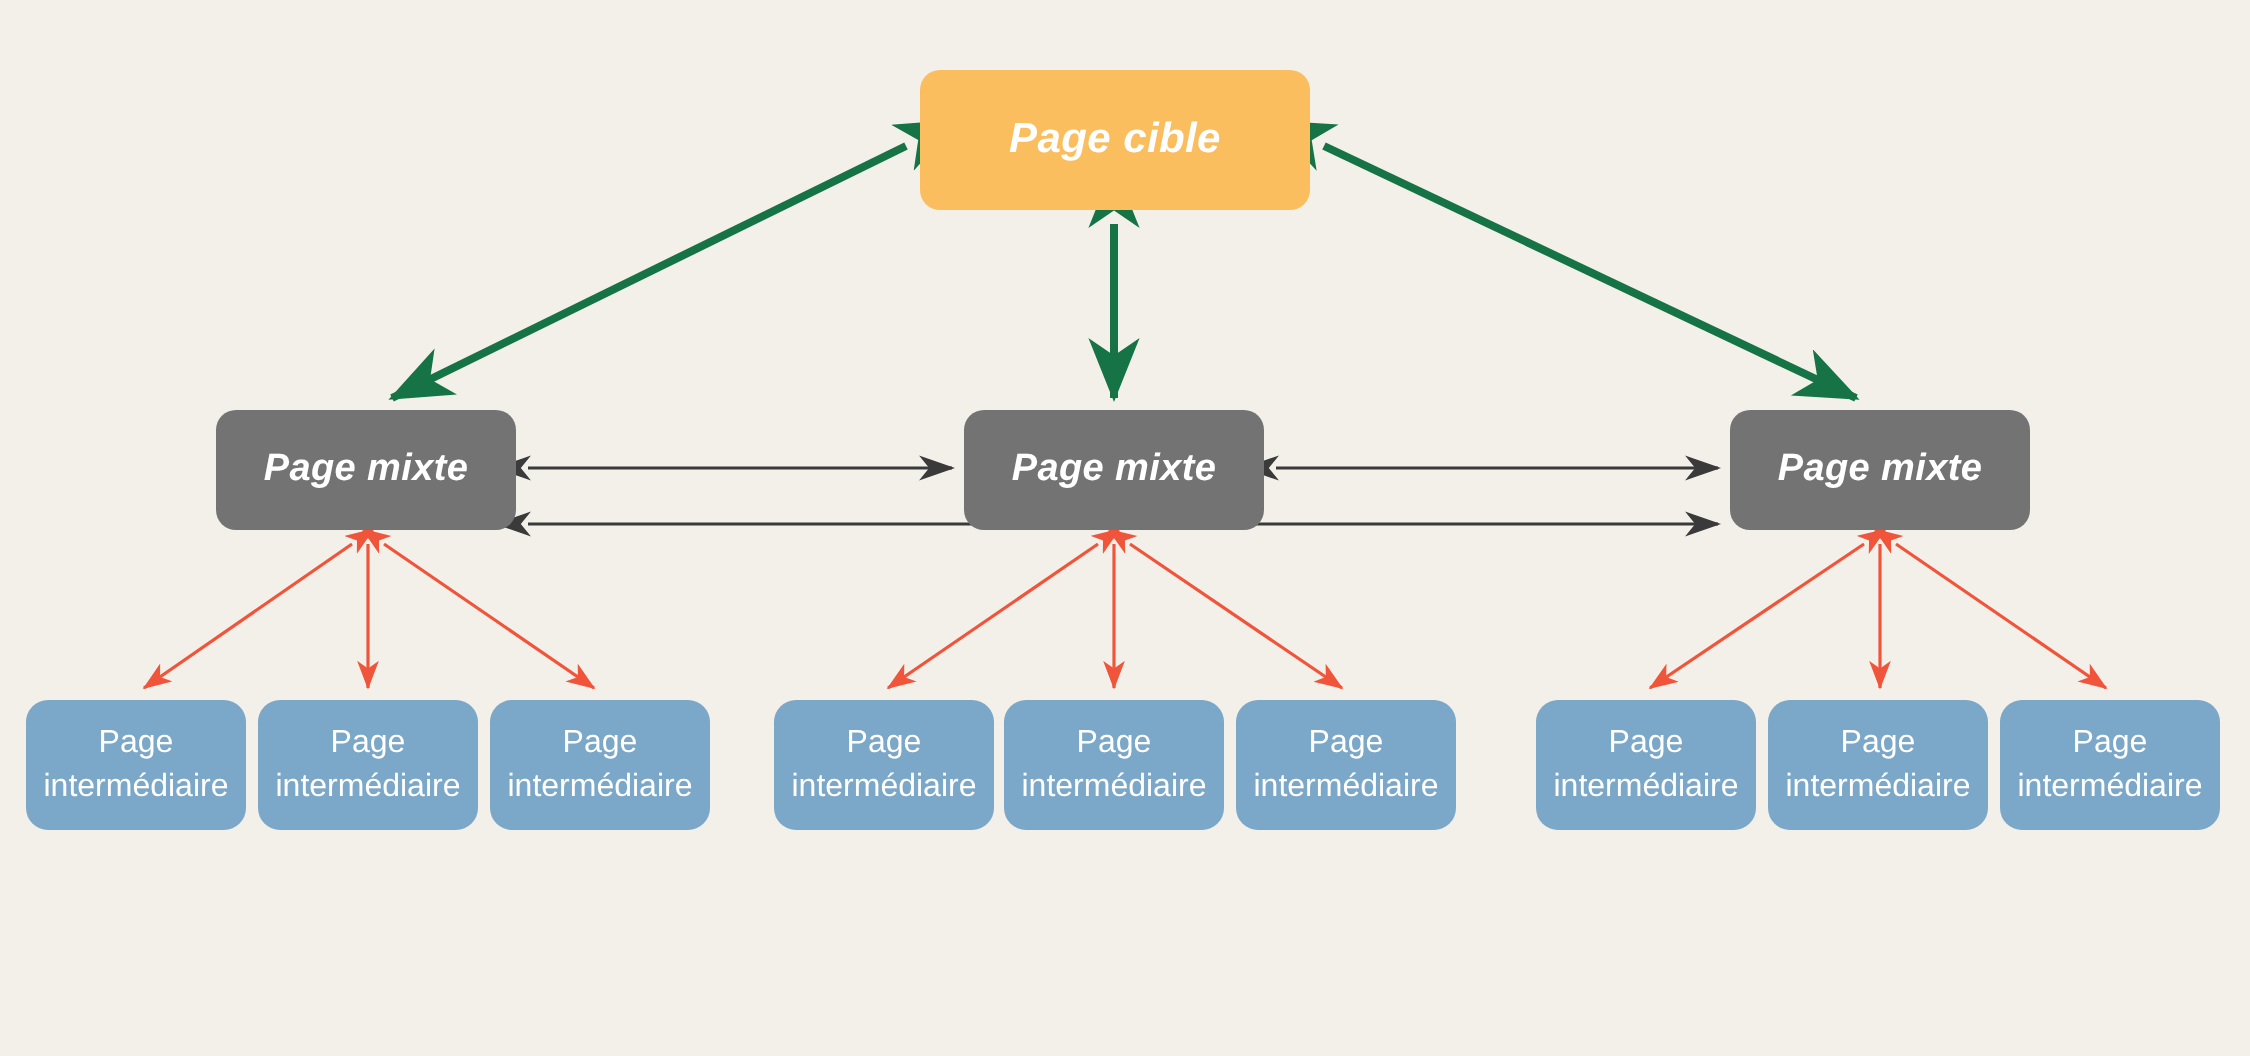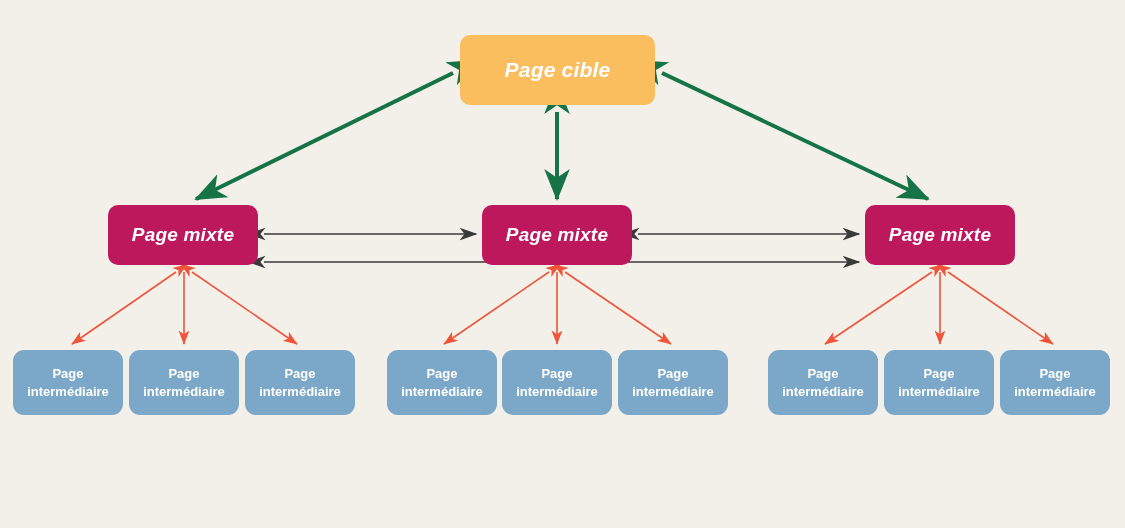--- a/index.html
+++ b/index.html
@@ -33,32 +33,32 @@
   }
   .node-target {
     background: #fbbe5f;
     border-radius: 10px;
     font-style: italic;
     font-weight: bold;
     font-size: 21px;
     letter-spacing: 0.2px;
   }
   .node-mixte {
-    background: #be185d;
+    background: #737373;
     border-radius: 10px;
     font-style: italic;
     font-weight: bold;
     font-size: 19px;
     letter-spacing: 0.2px;
   }
   .node-inter {
     background: #7ba7c8;
     border-radius: 11px;
-    font-size: 13px;
-    font-weight: bold;
+    font-size: 16px;
+    font-weight: normal;
     line-height: 1.32;
     padding: 4px;
     align-items: center;
   }
   .node-inter .lbl { display: block; }
 </style>
 </head>
 <body>
 
 <div id="canvas">

